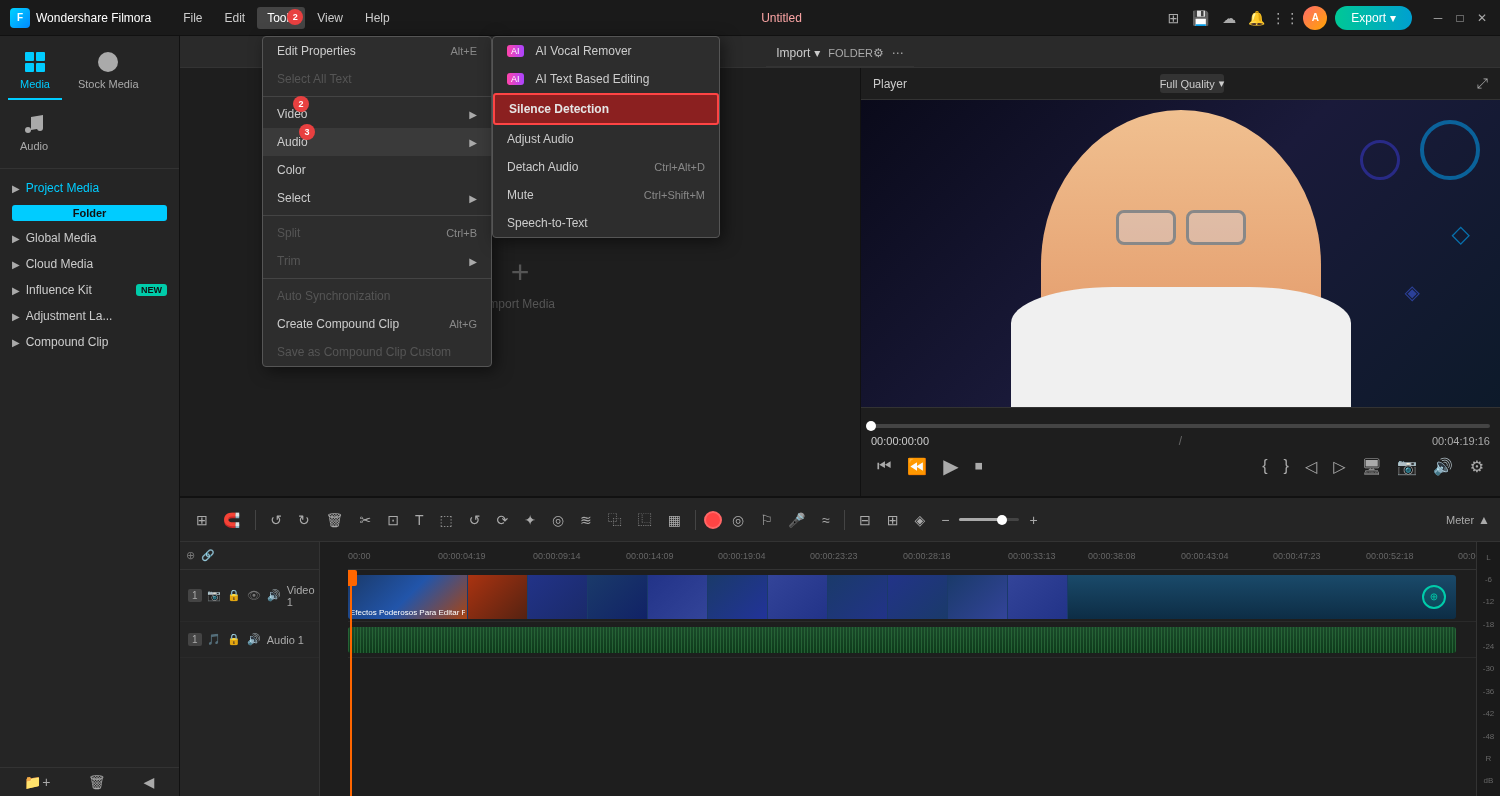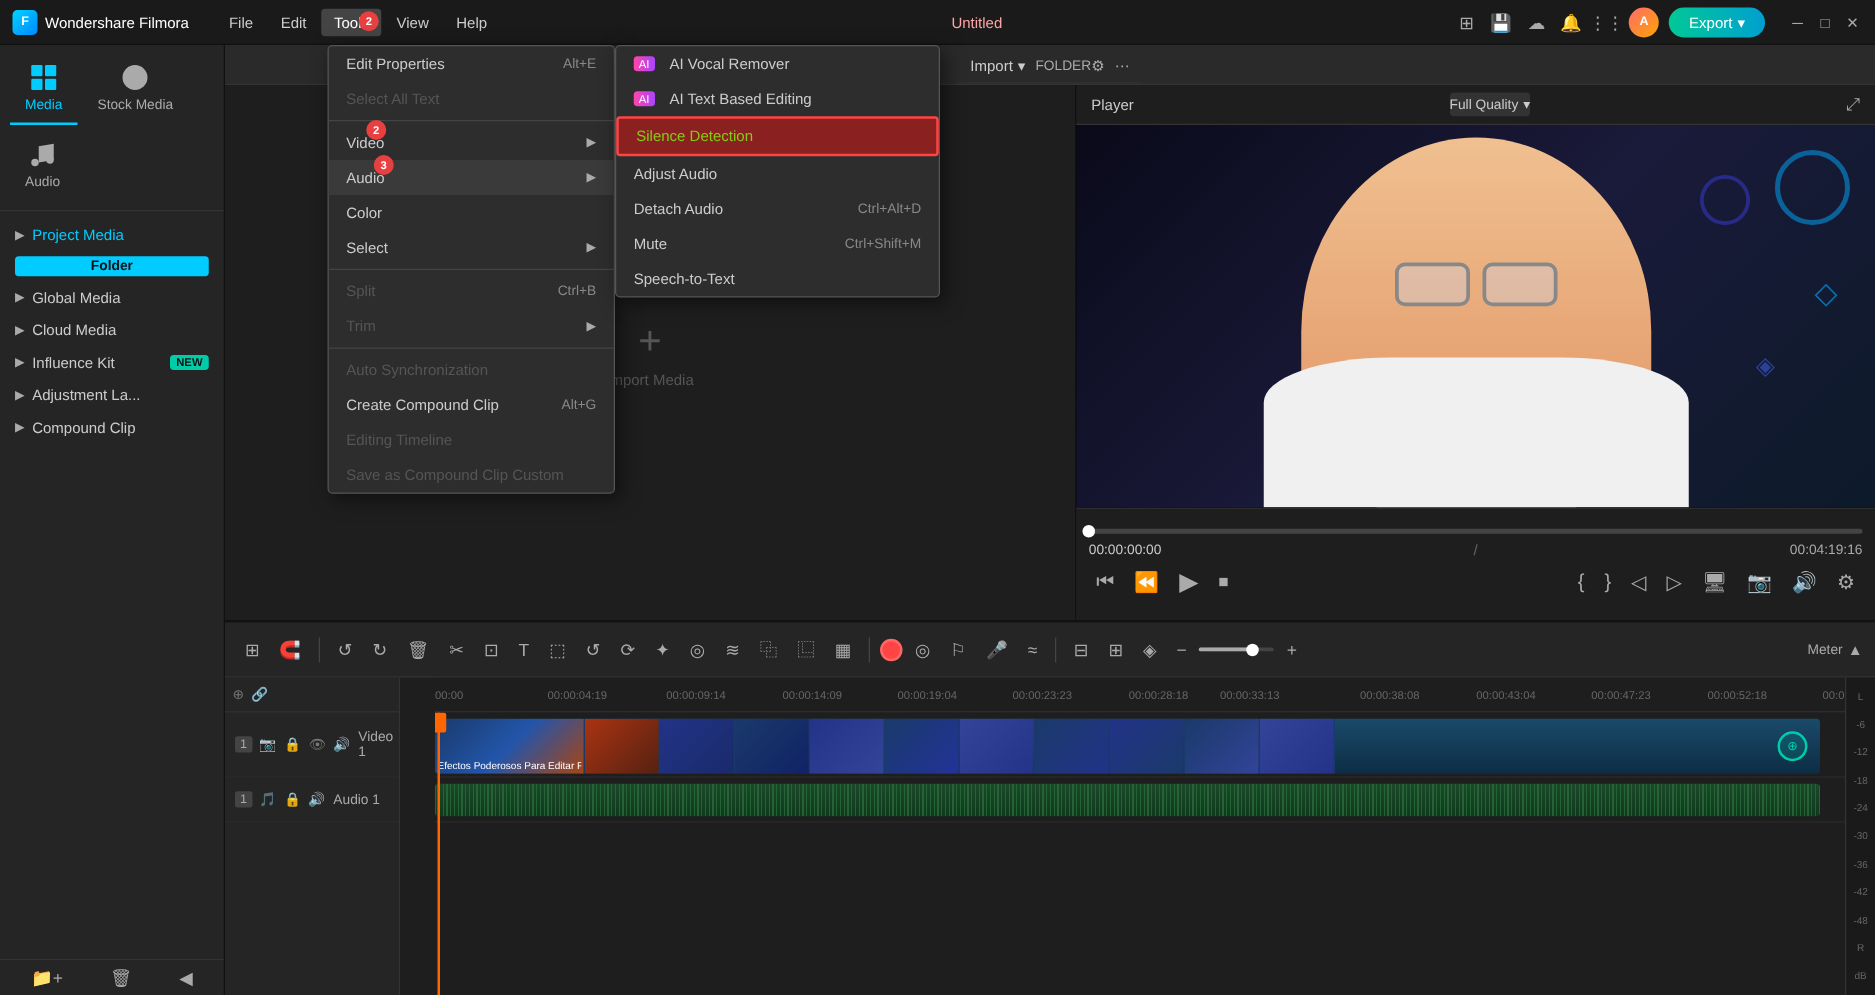--- a/index.html
+++ b/index.html
@@ -89,23 +89,23 @@
     .meter-scale { flex: 1; display: flex; flex-direction: column; justify-content: space-around; align-items: center; padding: 4px 0; }
     .meter-val { color: #666; font-size: 8px; }
 
     
     #tools-dropdown { position: absolute; top: 36px; left: 262px; width: 230px; background: #2d2d2d; border: 1px solid #555; border-radius: 4px; z-index: 1000; box-shadow: 4px 4px 16px rgba(0,0,0,0.5); }
     .menu-item-row { display: flex; align-items: center; justify-content: space-between; padding: 7px 14px; color: #ccc; cursor: pointer; font-size: 12px; }
     .menu-item-row.disabled { color: #555; cursor: default; }
     .menu-item-row .shortcut { color: #888; font-size: 11px; }
     .menu-item-row .arrow { color: #aaa; font-size: 10px; }
     .menu-divider { height: 1px; background: #444; margin: 3px 0; }
-    #audio-submenu { position: absolute; top: 36px; left: 492px; width: 260px; background: #2d2d2d; border: 1px solid #555; border-radius: 4px; z-index: 1001; box-shadow: 4px 4px 16px rgba(0,0,0,0.5); }
+    #audio-submenu { position: absolute; top: 36px; left: 492px; width: 228px; background: #2d2d2d; border: 1px solid #555; border-radius: 4px; z-index: 1001; box-shadow: 4px 4px 16px rgba(0,0,0,0.5); }
     .submenu-item { display: flex; align-items: center; justify-content: space-between; padding: 7px 14px; color: #ccc; cursor: pointer; font-size: 12px; }
-    .submenu-item.highlighted { background: #8B2020; border: 2px solid #ff4444; border-radius: 3px; color: #84cc16; }
+    .submenu-item.highlighted { background: #8B2020; border: 2px solid #ff4444; border-radius: 3px; color: #e5e5e5; font-weight: bold; }
     .submenu-item .shortcut { color: #888; font-size: 11px; }
     .ai-badge { background: linear-gradient(90deg, #ff44aa, #aa44ff); border-radius: 3px; padding: 1px 4px; font-size: 9px; color: #fff; margin-right: 6px; }
     .submenu-item .left-part { display: flex; align-items: center; gap: 6px; }
 
     
     .num-badge { background: #e84040; color: #fff; border-radius: 50%; width: 16px; height: 16px; font-size: 9px; display: flex; align-items: center; justify-content: center; font-weight: bold; position: absolute; top: 2px; right: 2px; }
   </style>
 </head>
 <body>
 
@@ -375,21 +375,21 @@
         <div id="timeline-ruler-area">
 
           <div id="timeline-ruler">
             <span class="ruler-mark" style="left:0px;">00:00</span>
             <span class="ruler-mark" style="left:90px;">00:00:04:19</span>
             <span class="ruler-mark" style="left:185px;">00:00:09:14</span>
             <span class="ruler-mark" style="left:278px;">00:00:14:09</span>
             <span class="ruler-mark" style="left:370px;">00:00:19:04</span>
             <span class="ruler-mark" style="left:462px;">00:00:23:23</span>
             <span class="ruler-mark" style="left:555px;">00:00:28:18</span>
-            <span class="ruler-mark" style="left:628px;">00:00:33:13</span>
+            <span class="ruler-mark" style="left:660px;">00:00:33:13</span>
             <span class="ruler-mark" style="left:740px;">00:00:38:08</span>
             <span class="ruler-mark" style="left:833px;">00:00:43:04</span>
             <span class="ruler-mark" style="left:925px;">00:00:47:23</span>
             <span class="ruler-mark" style="left:1018px;">00:00:52:18</span>
             <span class="ruler-mark" style="left:1110px;">00:00:57:13</span>
           </div>
 
           <div id="tracks-area">
 
             <div class="playhead" style="left:2px;">
@@ -488,23 +488,20 @@
   </div>
   <div class="menu-divider"></div>
   <div class="menu-item-row disabled">
     <span>Auto Synchronization</span>
   </div>
   <div class="menu-item-row">
     <span>Create Compound Clip</span>
     <span class="shortcut">Alt+G</span>
   </div>
   <div class="menu-item-row disabled">
-    <span>Editing Timeline</span>
-  </div>
-  <div class="menu-item-row disabled">
     <span>Save as Compound Clip Custom</span>
   </div>
 </div>
 
 <div id="audio-submenu">
   <div class="submenu-item">
     <div class="left-part">
       <span class="ai-badge">AI</span>
       <span>AI Vocal Remover</span>
     </div>

